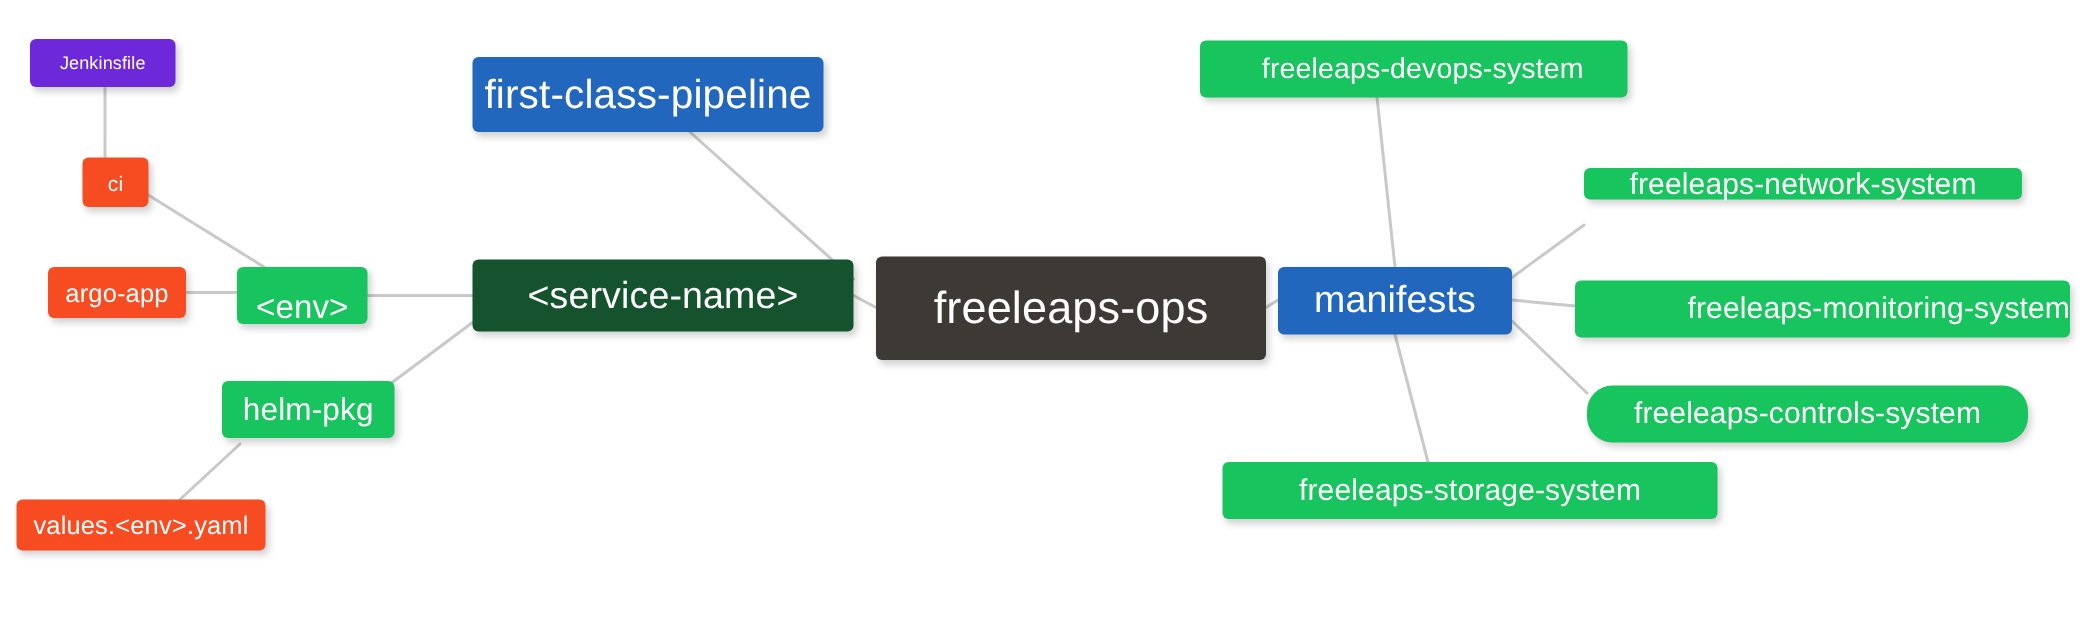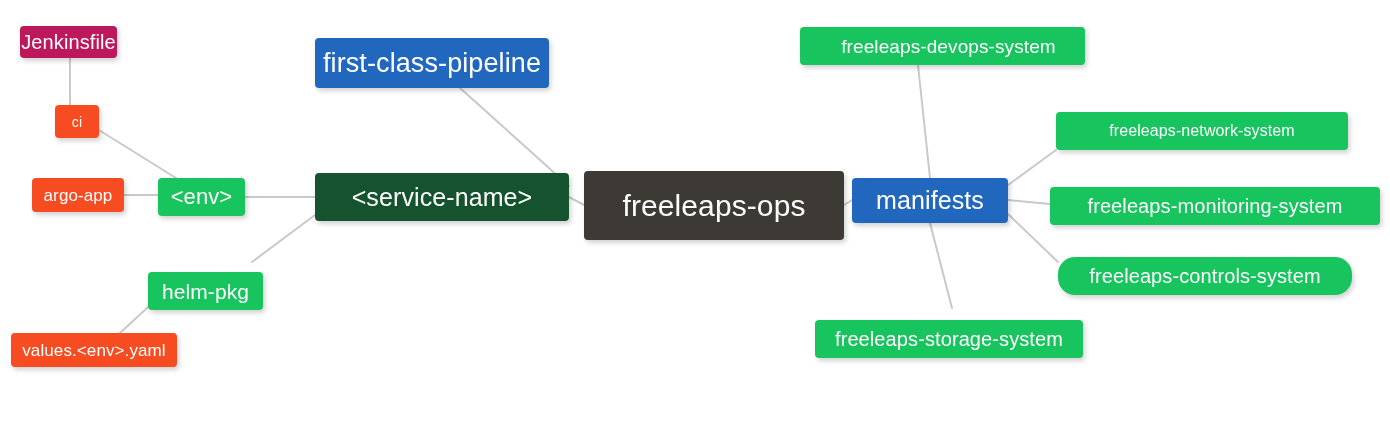--- a/index.html
+++ b/index.html
@@ -72,47 +72,47 @@
       </div>
       <div class="node" style="left: 315px; top: 173px; width: 254px; height: 48px; background: #14532d; font-size: 25px;">
         <span class="node-label">&lt;service-name&gt;</span>
       </div>
       <div class="node" style="left: 315px; top: 38px; width: 234px; height: 50px; background: rgb(33, 103, 190); font-size: 27px;">
         <span class="node-label">first-class-pipeline</span>
       </div>
       <div class="node" style="left: 852px; top: 178px; width: 156px; height: 45px; background: rgb(33, 103, 190); font-size: 25px;">
         <span class="node-label">manifests</span>
       </div>
-      <div class="node" style="left: 158px; top: 178px; width: 87px; height: 38px; background: rgb(24, 196, 93); font-size: 22px;">
+      <div class="node" style="left: 158px; top: 178px; width: 87px; height: 38px; background: rgb(24, 196, 93); font-size: 22px; align-items: flex-end;">
         <span class="node-label">&lt;env&gt;</span>
       </div>
-      <div class="node" style="left: 148px; top: 272px; width: 115px; height: 38px; background: rgb(24, 196, 93); font-size: 21px;">
+      <div class="node" style="left: 148px; top: 254px; width: 115px; height: 38px; background: rgb(24, 196, 93); font-size: 21px;">
         <span class="node-label">helm-pkg</span>
       </div>
-      <div class="node" style="left: 20px; top: 26px; width: 97px; height: 32px; background: #be185d; font-size: 20px;">
+      <div class="node" style="left: 20px; top: 26px; width: 97px; height: 32px; background: #6d28d9; font-size: 12px;">
         <span class="node-label">Jenkinsfile</span>
       </div>
       <div class="node" style="left: 55px; top: 105px; width: 44px; height: 33px; background: rgb(247, 76, 33); font-size: 14px;">
         <span class="node-label">ci</span>
       </div>
       <div class="node" style="left: 32px; top: 178px; width: 92px; height: 34px; background: rgb(247, 76, 33); font-size: 17px;">
         <span class="node-label">argo-app</span>
       </div>
       <div class="node" style="left: 11px; top: 333px; width: 166px; height: 34px; background: rgb(247, 76, 33); font-size: 17px;">
         <span class="node-label">values.&lt;env&gt;.yaml</span>
       </div>
       <div class="node" style="left: 800px; top: 27px; width: 285px; height: 38px; background: rgb(24, 196, 93); font-size: 19px; padding-left: 12px;">
         <span class="node-label">freeleaps-devops-system</span>
       </div>
-      <div class="node" style="left: 1056px; top: 112px; width: 292px; height: 38px; background: rgb(24, 196, 93); font-size: 16px;">
+      <div class="node" style="left: 1056px; top: 112px; width: 292px; height: 21px; background: rgb(24, 196, 93); font-size: 20px;">
         <span class="node-label">freeleaps-network-system</span>
       </div>
-      <div class="node" style="left: 1050px; top: 187px; width: 330px; height: 38px; background: rgb(24, 196, 93); font-size: 20px;">
+      <div class="node" style="left: 1050px; top: 187px; width: 330px; height: 38px; background: rgb(24, 196, 93); font-size: 20px; justify-content: flex-end;">
         <span class="node-label">freeleaps-monitoring-system</span>
       </div>
       <div class="node" style="left: 1058px; top: 257px; width: 294px; height: 38px; background: rgb(24, 196, 93); font-size: 20px; border-radius: 17px;">
         <span class="node-label">freeleaps-controls-system</span>
       </div>
-      <div class="node" style="left: 815px; top: 320px; width: 268px; height: 38px; background: rgb(24, 196, 93); font-size: 20px;">
+      <div class="node" style="left: 815px; top: 308px; width: 330px; height: 38px; background: rgb(24, 196, 93); font-size: 20px;">
         <span class="node-label">freeleaps-storage-system</span>
       </div>
     </div>
 </div>
 
 </body></html>

